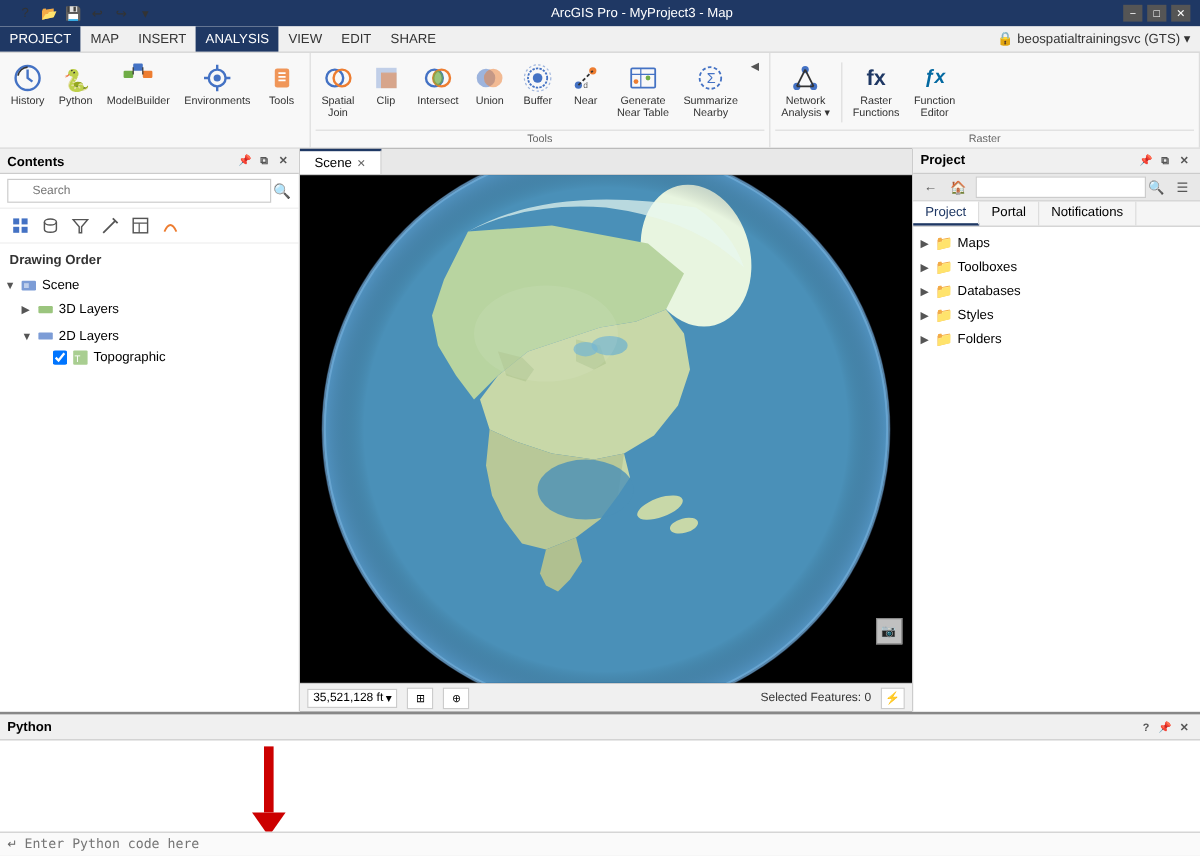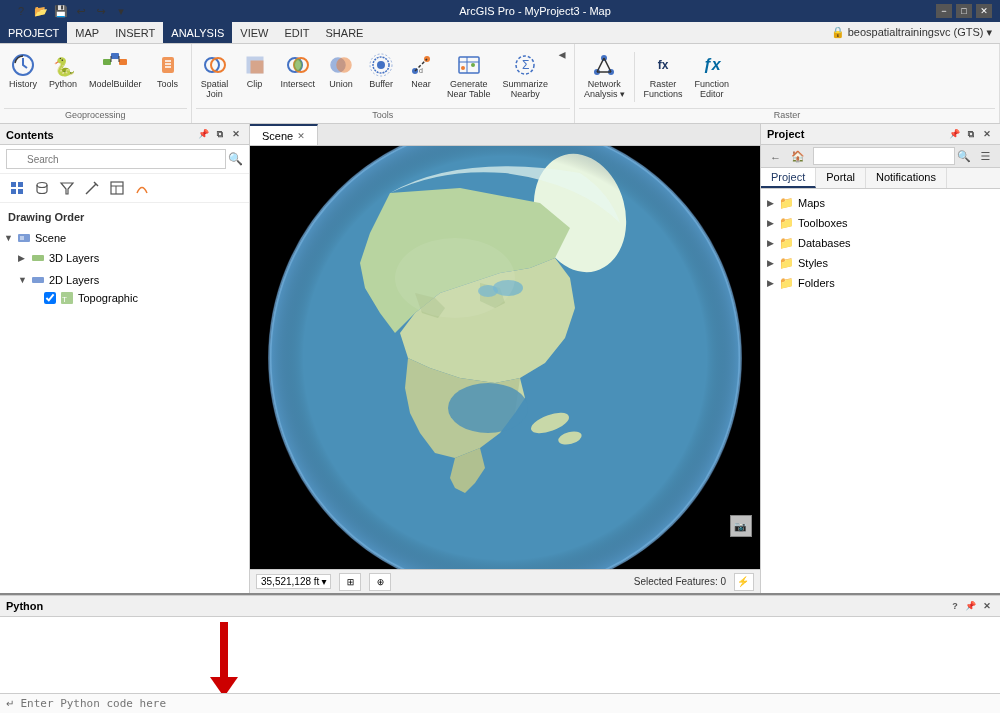--- a/index.html
+++ b/index.html
@@ -152,30 +152,42 @@
               <rect x="18" y="8" width="8" height="6" rx="1" fill="#ED7D31"></rect>
               <line x1="10" y1="11" x2="10" y2="5" stroke="#333" stroke-width="1"></line>
               <line x1="18" y1="11" x2="18" y2="5" stroke="#333" stroke-width="1"></line>
             </svg>
         </div>
         <div class="ribbon-btn-label">ModelBuilder</div>
       </div>
       <div class="ribbon-btn">
         <div class="ribbon-btn-icon">
           <svg width="28" height="28" viewBox="0 0 28 28">
+              <circle cx="14" cy="14" r="7" fill="none" stroke="#4472C4" stroke-width="2"></circle>
+              <circle cx="14" cy="14" r="3" fill="#4472C4"></circle>
+              <line x1="14" y1="3" x2="14" y2="7" stroke="#4472C4" stroke-width="2"></line>
+              <line x1="14" y1="21" x2="14" y2="25" stroke="#4472C4" stroke-width="2"></line>
+              <line x1="3" y1="14" x2="7" y2="14" stroke="#4472C4" stroke-width="2"></line>
+              <line x1="21" y1="14" x2="25" y2="14" stroke="#4472C4" stroke-width="2"></line>
+            </svg>
+        </div>
+        <div class="ribbon-btn-label">Environments</div>
+      </div>
+      <div class="ribbon-btn">
+        <div class="ribbon-btn-icon">
+          <svg width="28" height="28" viewBox="0 0 28 28">
               <rect x="8" y="6" width="12" height="16" rx="2" fill="#ED7D31" opacity="0.8"></rect>
               <line x1="11" y1="10" x2="17" y2="10" stroke="white" stroke-width="1.5"></line>
               <line x1="11" y1="13" x2="17" y2="13" stroke="white" stroke-width="1.5"></line>
               <line x1="11" y1="16" x2="17" y2="16" stroke="white" stroke-width="1.5"></line>
             </svg>
         </div>
         <div class="ribbon-btn-label">Tools</div>
       </div>
     </div>
-    <div class="ribbon-group-title">Geoprocessing</div>
   </div>
 
   <div class="ribbon-group">
     <div class="ribbon-items">
       <div class="ribbon-btn">
         <div class="ribbon-btn-icon">
           <svg width="28" height="28" viewBox="0 0 28 28">
               <circle cx="11" cy="14" r="7" fill="none" stroke="#4472C4" stroke-width="2"></circle>
               <circle cx="17" cy="14" r="7" fill="none" stroke="#ED7D31" stroke-width="2"></circle>
             </svg>
@@ -269,21 +281,21 @@
               <circle cx="21" cy="21" r="3" fill="#4472C4"></circle>
               <line x1="7" y1="21" x2="14" y2="7" stroke="#333" stroke-width="1.5"></line>
               <line x1="14" y1="7" x2="21" y2="21" stroke="#333" stroke-width="1.5"></line>
               <line x1="7" y1="21" x2="21" y2="21" stroke="#333" stroke-width="1.5"></line>
             </svg>
         </div>
         <div class="ribbon-btn-label">Network<br>Analysis ▾</div>
       </div>
       <div class="ribbon-divider"></div>
       <div class="ribbon-btn">
-        <div class="ribbon-btn-icon" style="font-size:12px;font-weight:bold;color:#1f3864;">fx</div>
+        <div class="ribbon-btn-icon" style="font-size:18px;font-weight:bold;color:#1f3864;">fx</div>
         <div class="ribbon-btn-label">Raster<br>Functions</div>
       </div>
       <div class="ribbon-btn">
         <div class="ribbon-btn-icon" style="font-size:16px;font-weight:bold;color:#0369a1;font-style:italic;">ƒx</div>
         <div class="ribbon-btn-label">Function<br>Editor</div>
       </div>
     </div>
     <div class="ribbon-group-title">Raster</div>
   </div>
 </div>

